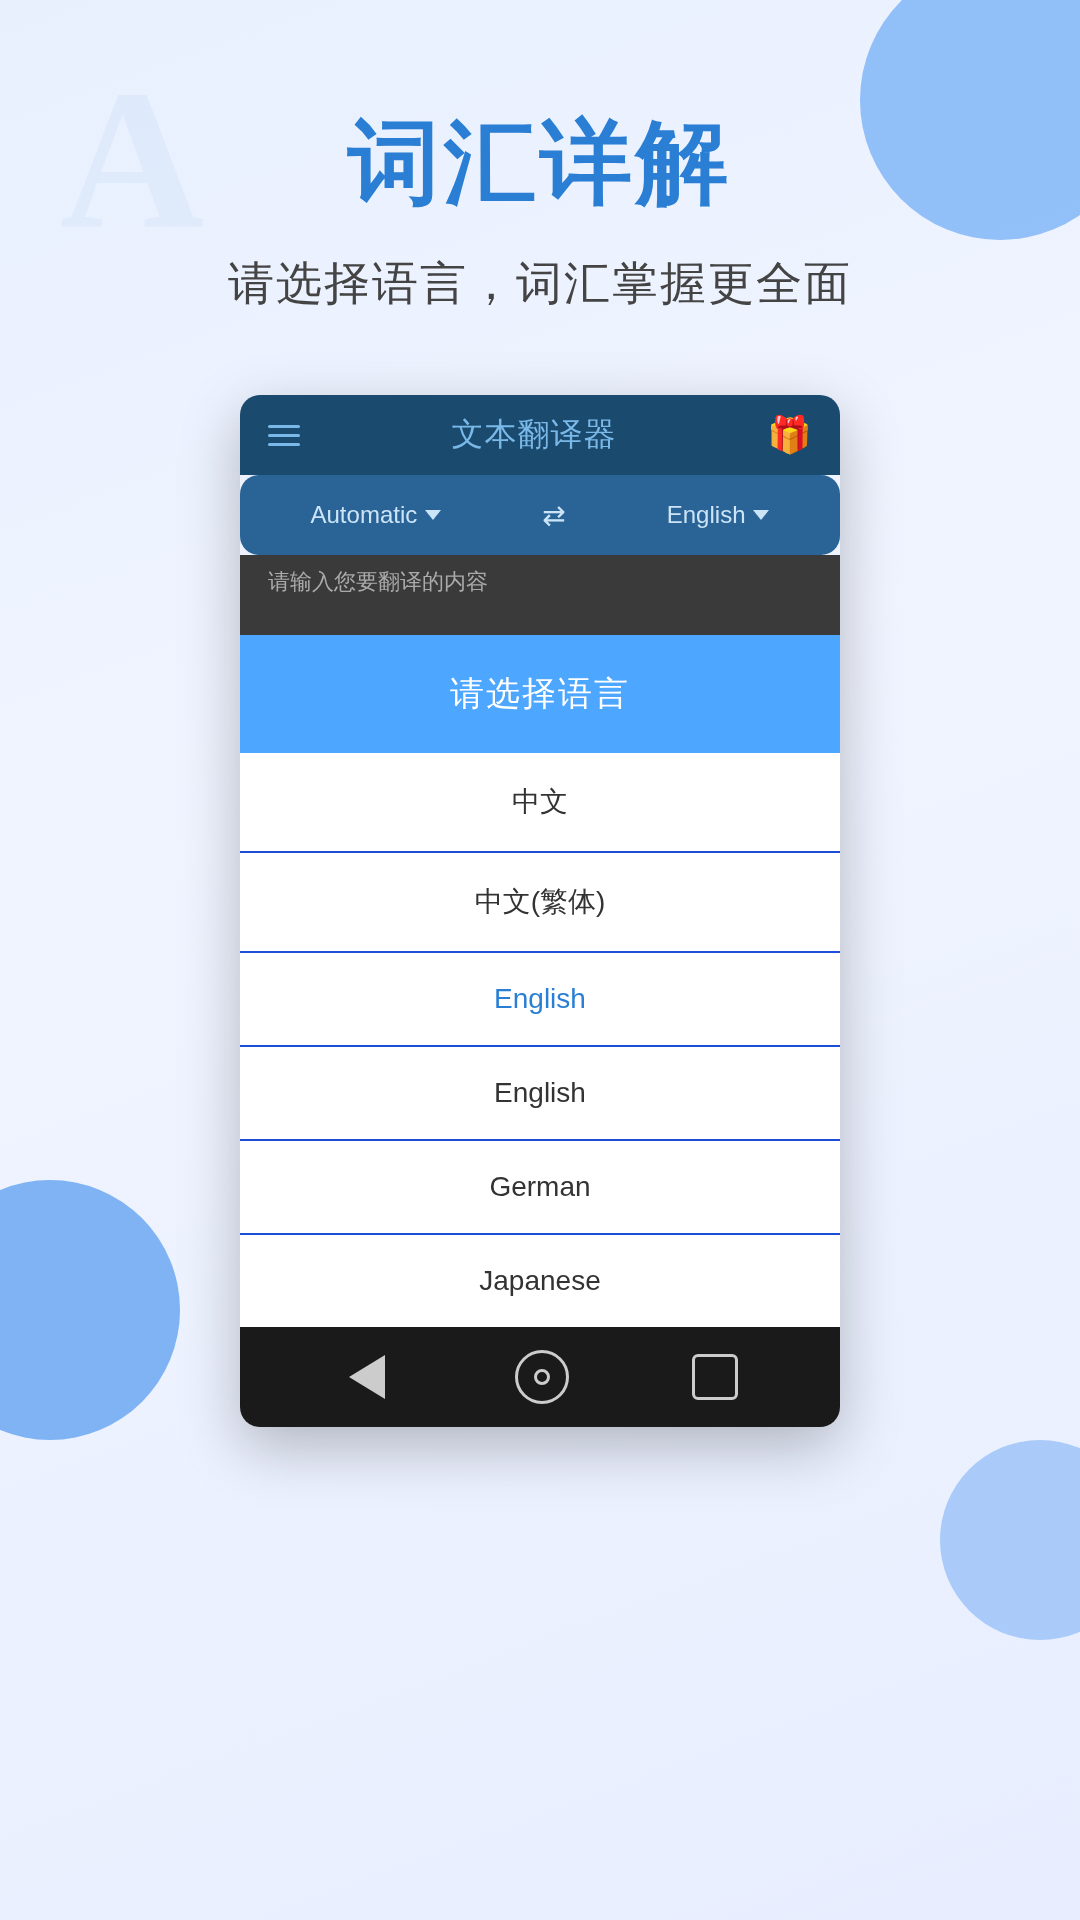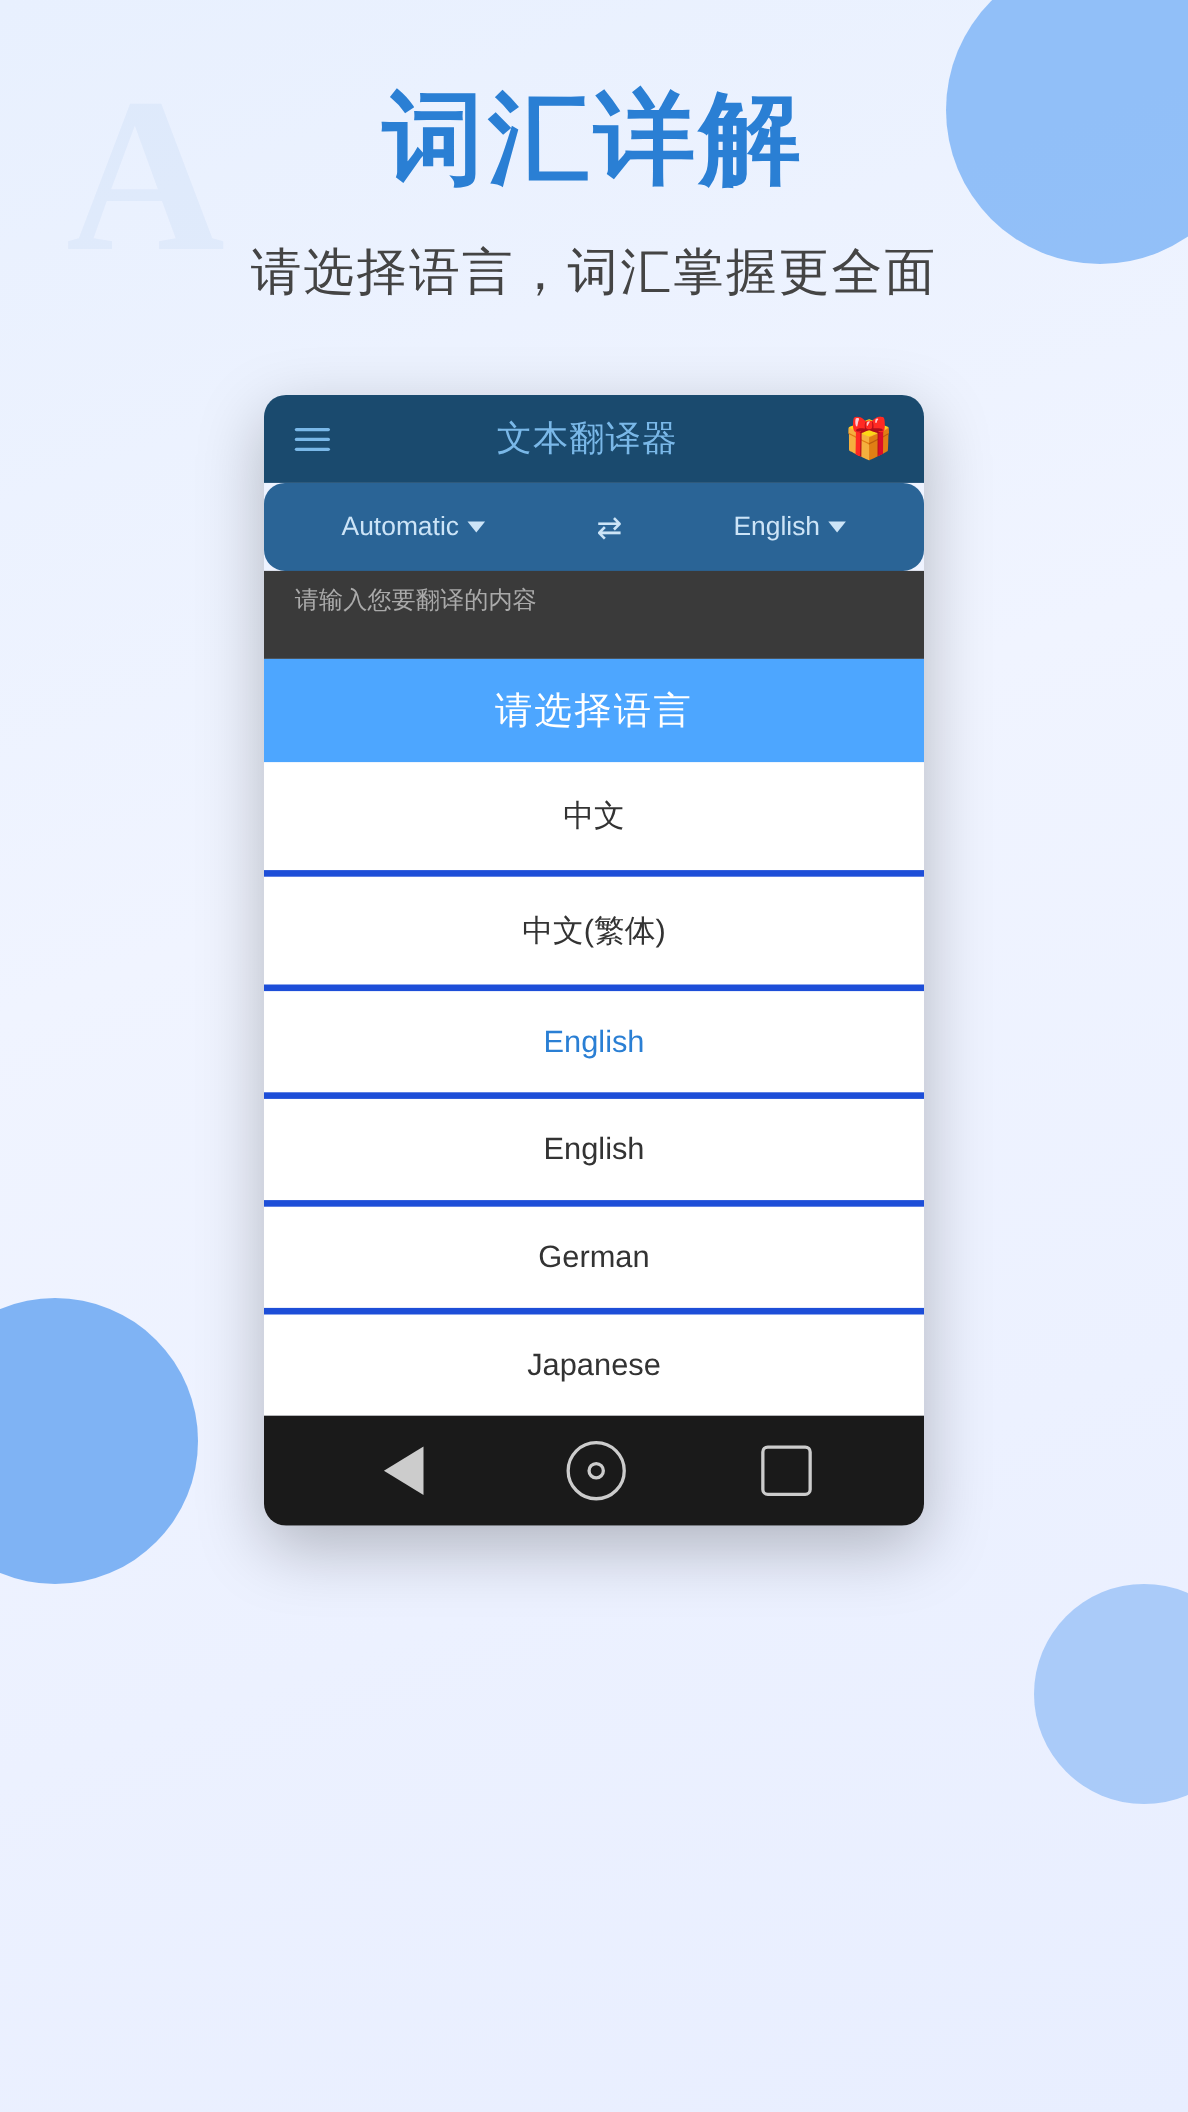--- a/index.html
+++ b/index.html
@@ -66,21 +66,21 @@
       z-index: 10;
       display: flex;
       flex-direction: column;
       align-items: center;
       width: 100%;
       height: 100%;
     }
 
     
     .title-section {
-      padding-top: 76px;
+      padding-top: 112px;
       text-align: center;
       margin-bottom: 60px;
     }
 
     .main-title {
       font-size: 92px;
       font-weight: 700;
       color: #2a7fd4;
       letter-spacing: 4px;
       line-height: 1.1;
@@ -190,41 +190,41 @@
       font-size: 22px;
     }
 
     
     .dialog-overlay {
       width: 100%;
     }
 
     .dialog-header {
       background: #4da6ff;
-      padding: 24px 20px;
+      padding: 36px 20px;
       text-align: center;
     }
 
     .dialog-title {
       font-size: 34px;
       color: #fff;
       font-weight: 500;
       letter-spacing: 2px;
     }
 
     .dialog-body {
       background: #fff;
     }
 
     .dialog-item {
       padding: 30px 20px;
       text-align: center;
       font-size: 28px;
       color: #333;
-      border-bottom: 6px solid #1d4ed8;
+      border-bottom: 2px solid #1d4ed8;
       cursor: pointer;
     }
 
     .dialog-item:last-child {
       border-bottom: none;
     }
 
     .dialog-item.selected {
       color: #2a7fd4;
       font-weight: 500;

